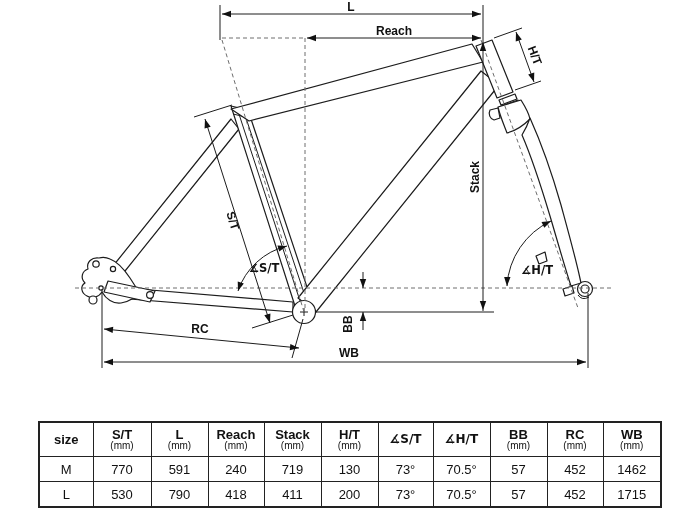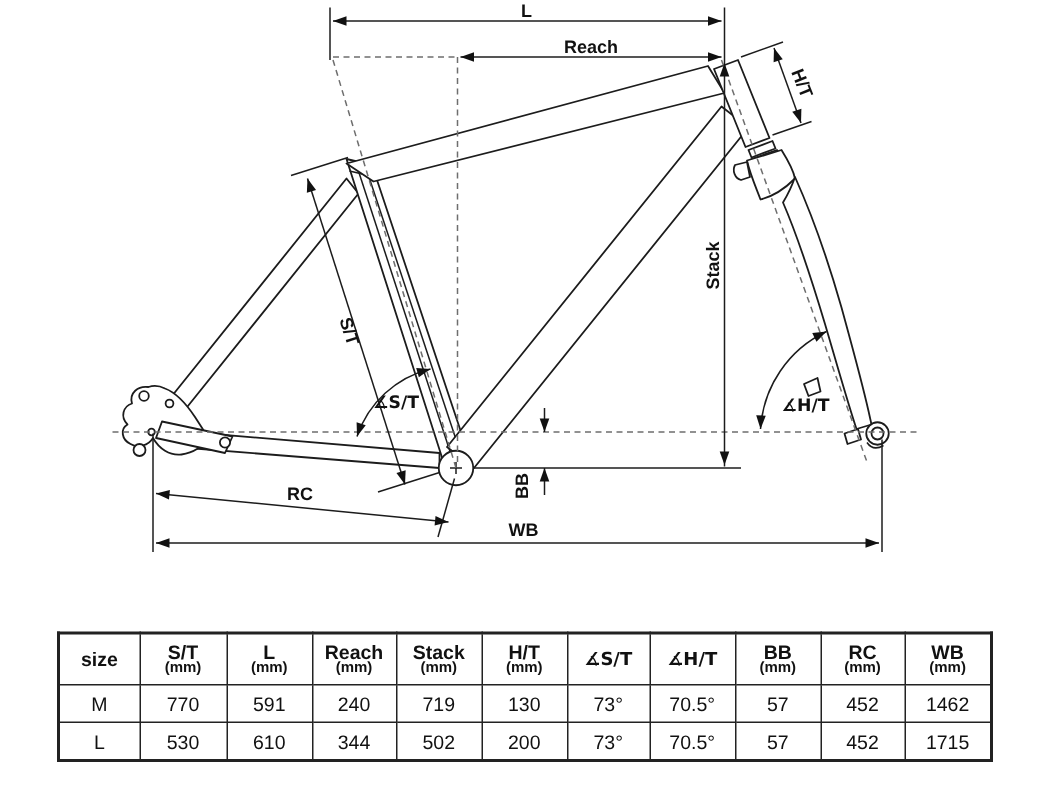--- a/index.html
+++ b/index.html
@@ -12,21 +12,21 @@
   svg .dash{stroke:#6e6e6e;stroke-width:1;fill:none;stroke-dasharray:4 3;}
   svg .ah{fill:#111;stroke:none;}
   svg text{font-family:"Liberation Sans",sans-serif;font-size:12px;font-weight:bold;fill:#111;}
   svg text.ang{font-family:"DejaVu Sans","Liberation Sans",sans-serif;font-size:11.5px;}
   table.geo{position:absolute;left:38px;top:421px;border-collapse:collapse;table-layout:fixed;
             border:2px solid #222;background:#fff;}
   table.geo th,table.geo td{border:1px solid #222;text-align:center;vertical-align:middle;
             padding:1px;white-space:nowrap;}
   table.geo thead th{height:31px;line-height:1.02;}
   .hl{display:block;font-size:13px;font-weight:bold;}
-  .hs{display:block;font-size:10px;font-weight:bold;}
+  .hs{display:block;font-size:10px;font-weight:normal;}
   th.ang .hl{font-family:"DejaVu Sans","Liberation Sans",sans-serif;font-size:12px;}
   table.geo tbody td{height:22px;font-size:13px;font-weight:normal;}
 </style>
 </head>
 <body>
 
 <div class="screen">
 
   <svg class="diagram" width="696" height="412" viewBox="0 0 696 412">
     <defs>
@@ -247,23 +247,23 @@
         <td>130</td>
         <td>73°</td>
         <td>70.5°</td>
         <td>57</td>
         <td>452</td>
         <td>1462</td>
       </tr>
       <tr>
         <td>L</td>
         <td>530</td>
-        <td>610</td>
-        <td>344</td>
-        <td>502</td>
+        <td>790</td>
+        <td>418</td>
+        <td>411</td>
         <td>200</td>
         <td>73°</td>
         <td>70.5°</td>
         <td>57</td>
         <td>452</td>
         <td>1715</td>
       </tr>
     </tbody>
   </table>
 </div>

